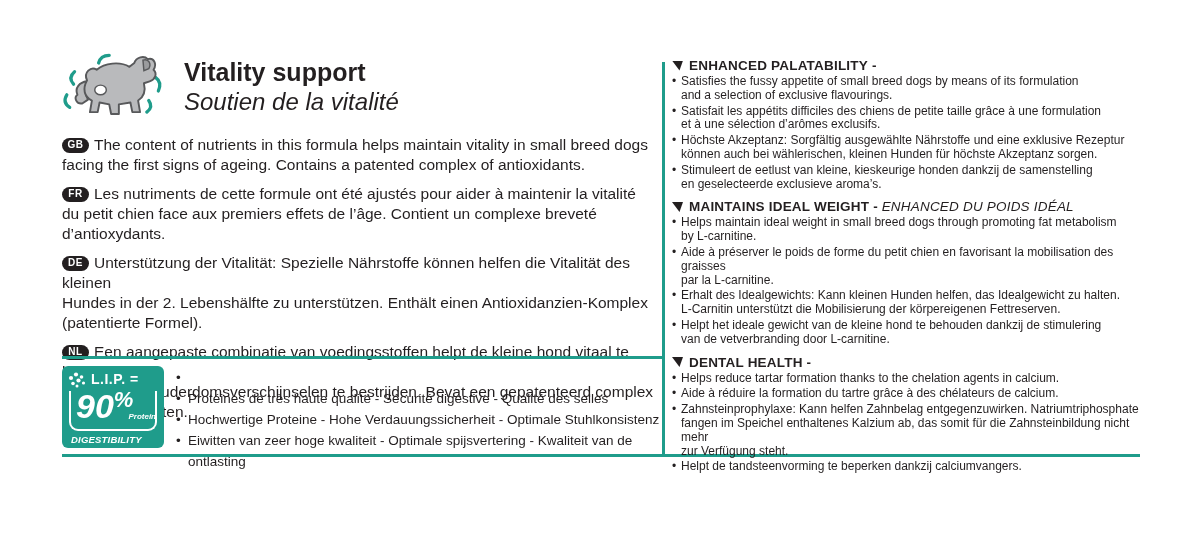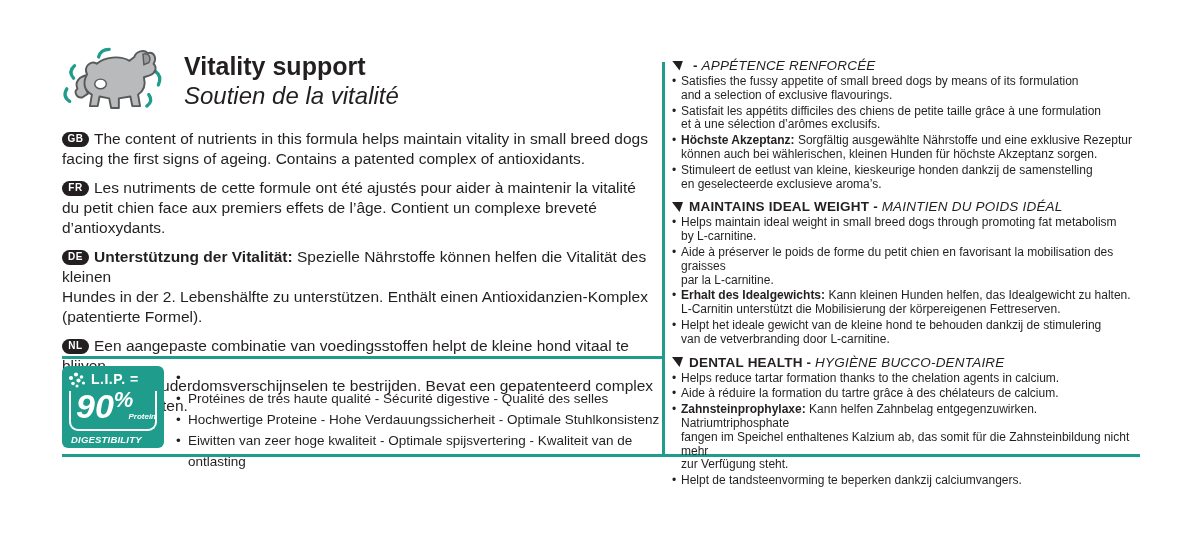--- a/index.html
+++ b/index.html
@@ -1,20 +1,20 @@
 <!DOCTYPE html>
 <html><head>
 <meta charset="utf-8">
 <style>
   html,body{margin:0;padding:0;background:#fff;}
   .page{position:relative;width:1200px;height:536px;background:#ffffff;overflow:hidden;
         font-family:"Liberation Sans",sans-serif;color:#231f20;}
 
   
-  .left-col{position:absolute;left:62px;top:46px;width:604px;}
+  .left-col{position:absolute;left:62px;top:52px;width:604px;}
   .header-row{display:flex;align-items:flex-start;}
   .dog-art{width:106px;height:74px;flex:none;}
   .titles{margin-left:16px;padding-top:6px;}
   .title{font-size:25px;font-weight:bold;line-height:1.15;}
   .subtitle{font-size:24px;font-style:italic;line-height:1.25;}
 
   .intro{margin:9px 0 0 0;font-size:15.5px;line-height:20px;}
   .intro .ptext{white-space:pre-line;}
   .lang-badge{display:inline-flex;justify-content:center;align-items:center;
               min-width:27px;height:15px;border-radius:9px;background:#231f20;color:#fff;
@@ -51,21 +51,21 @@
   .section{margin-bottom:8px;}
   .sec-head{display:flex;align-items:center;margin:0 0 2px 0;font-size:13.5px;line-height:15px;}
   .tri{width:11px;height:10px;background:#231f20;flex:none;margin-right:6px;
        clip-path:polygon(0 0,100% 0,68% 100%);}
   .t-en{font-weight:bold;letter-spacing:.2px;}
   .t-sep{font-weight:bold;margin:0 4px;}
   .t-fr{font-style:italic;letter-spacing:.2px;}
   .b-row{display:flex;font-size:12px;line-height:13.8px;margin-bottom:2px;}
   .b-row .dot{width:9px;flex:none;text-align:left;}
   .b-text{flex:1;white-space:pre-line;}
-  .b-lead{font-weight:bold;}
+  .b-lead{font-weight:normal;}
 </style>
 </head>
 <body>
 
 <div class="page">
 
   <div class="left-col">
     <div class="header-row">
       <svg class="dog-art" viewBox="0 0 110 76">
 
@@ -151,22 +151,22 @@
           <span>Eiwitten van zeer hoge kwaliteit - Optimale spijsvertering - Kwaliteit van de ontlasting</span>
         </li>
       </ul>
   </div>
 
   <div class="right-col">
 
   <div class="section">
       <div class="sec-head">
         <span class="tri"></span>
+        <span class="t-en">ENHANCED PALATABILITY</span>
         <span class="t-sep">-</span>
-        <span class="t-fr">APPÉTENCE RENFORCÉE</span>
       </div>
       <div>
 
       <div class="b-row">
           <span class="dot">•</span>
           <div class="b-text"><span class="b-lead"></span><span>Satisfies the fussy appetite of small breed dogs by means of its formulation
 and a selection of exclusive flavourings.</span></div>
         </div>
           <div class="b-row">
           <span class="dot">•</span>
@@ -183,21 +183,21 @@
           <div class="b-text"><span class="b-lead"></span><span>Stimuleert de eetlust van kleine, kieskeurige honden dankzij de samenstelling
 en geselecteerde exclusieve aroma’s.</span></div>
         </div>
         </div>
     </div>
       <div class="section">
       <div class="sec-head">
         <span class="tri"></span>
         <span class="t-en">MAINTAINS IDEAL WEIGHT</span>
         <span class="t-sep">-</span>
-        <span class="t-fr">MAINTIEN DU POIDS IDÉAL</span>
+        <span class="t-fr">ENHANCED DU POIDS IDÉAL</span>
       </div>
       <div>
 
       <div class="b-row">
           <span class="dot">•</span>
           <div class="b-text"><span class="b-lead"></span><span>Helps maintain ideal weight in small breed dogs through promoting fat metabolism
 by L-carnitine.</span></div>
         </div>
           <div class="b-row">
           <span class="dot">•</span>
@@ -214,21 +214,20 @@
           <div class="b-text"><span class="b-lead"></span><span>Helpt het ideale gewicht van de kleine hond te behouden dankzij de stimulering
 van de vetverbranding door L-carnitine.</span></div>
         </div>
         </div>
     </div>
       <div class="section">
       <div class="sec-head">
         <span class="tri"></span>
         <span class="t-en">DENTAL HEALTH</span>
         <span class="t-sep">-</span>
-        <span class="t-fr">HYGIÈNE BUCCO-DENTAIRE</span>
       </div>
       <div>
 
       <div class="b-row">
           <span class="dot">•</span>
           <div class="b-text"><span class="b-lead"></span><span>Helps reduce tartar formation thanks to the chelation agents in calcium.</span></div>
         </div>
           <div class="b-row">
           <span class="dot">•</span>
           <div class="b-text"><span class="b-lead"></span><span>Aide à réduire la formation du tartre grâce à des chélateurs de calcium.</span></div>

